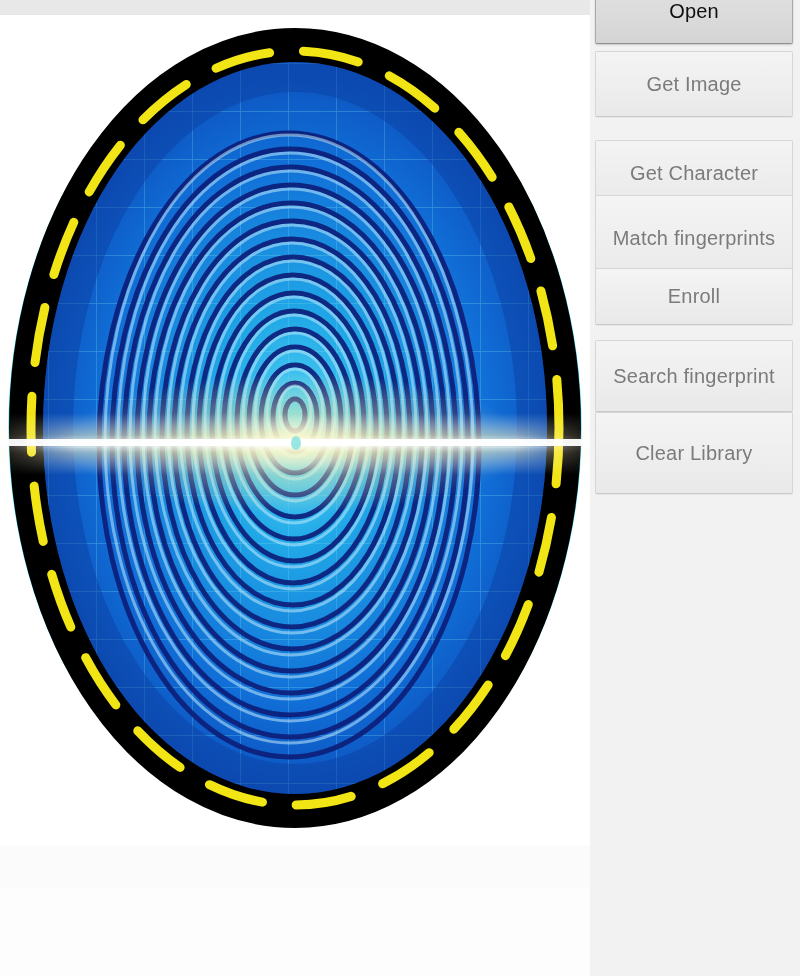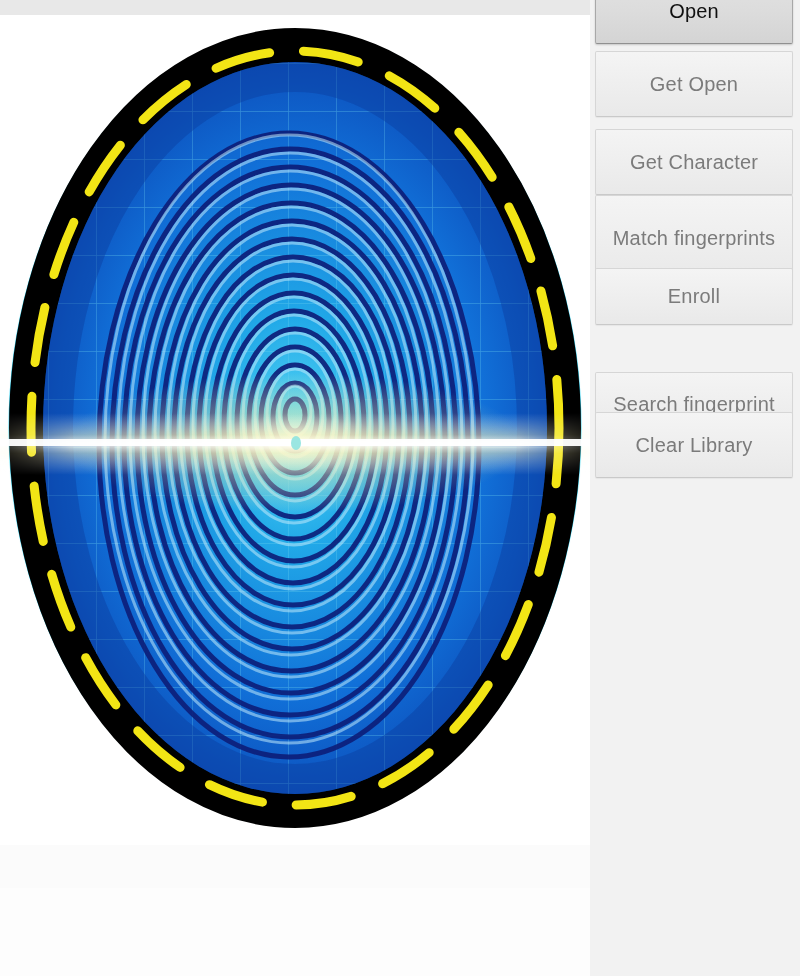--- a/index.html
+++ b/index.html
@@ -108,25 +108,25 @@
     background: linear-gradient(to bottom, #e2e2e2 0%, #dcdcdc 50%, #d4d4d4 100%);
     border: 1px solid #a8a8a8;
     border-bottom-color: #909090;
     color: #101010;
     box-shadow: 0 1px 2px rgba(0,0,0,0.18);
   }
 
   
   #btn-open        { top: -22px; height: 66px; }
   #btn-getimage    { top:  51px; height: 66px; }
-  #btn-getchar     { top: 129px; height: 66px; }
+  #btn-getchar     { top: 140px; height: 66px; }
   #btn-match       { top: 195px; height: 86px; }
   #btn-enroll      { top: 268px; height: 57px; }
-  #btn-search      { top: 340px; height: 64px; margin-top: 32px; }
-  #btn-clear       { top: 412px; height: 66px; }
+  #btn-search      { top: 340px; height: 72px; }
+  #btn-clear       { top: 412px; height: 82px; }
 </style>
 </head>
 <body>
 
 <div id="app">
 
   <div id="top-strip"></div>
 
   <div id="image-panel">
     <svg id="fingerprint-graphic" viewBox="0 0 590 830" preserveAspectRatio="none">
@@ -254,21 +254,21 @@
     </svg>
   </div>
 
   <div id="lower-bg"></div>
   <div id="lower-bg-2"></div>
 
   <div id="button-panel">
 
     <div id="btn-open" class="btn btn-focused">Open</div>
 
-    <div id="btn-getimage" class="btn btn-normal">Get Open</div>
+    <div id="btn-getimage" class="btn btn-normal">Get Image</div>
 
     <div id="btn-getchar" class="btn btn-normal">Get Character</div>
 
     <div id="btn-match" class="btn btn-normal">Match fingerprints</div>
 
     <div id="btn-enroll" class="btn btn-normal">Enroll</div>
 
     <div id="btn-search" class="btn btn-normal">Search fingerprint</div>
 
     <div id="btn-clear" class="btn btn-normal">Clear Library</div>

